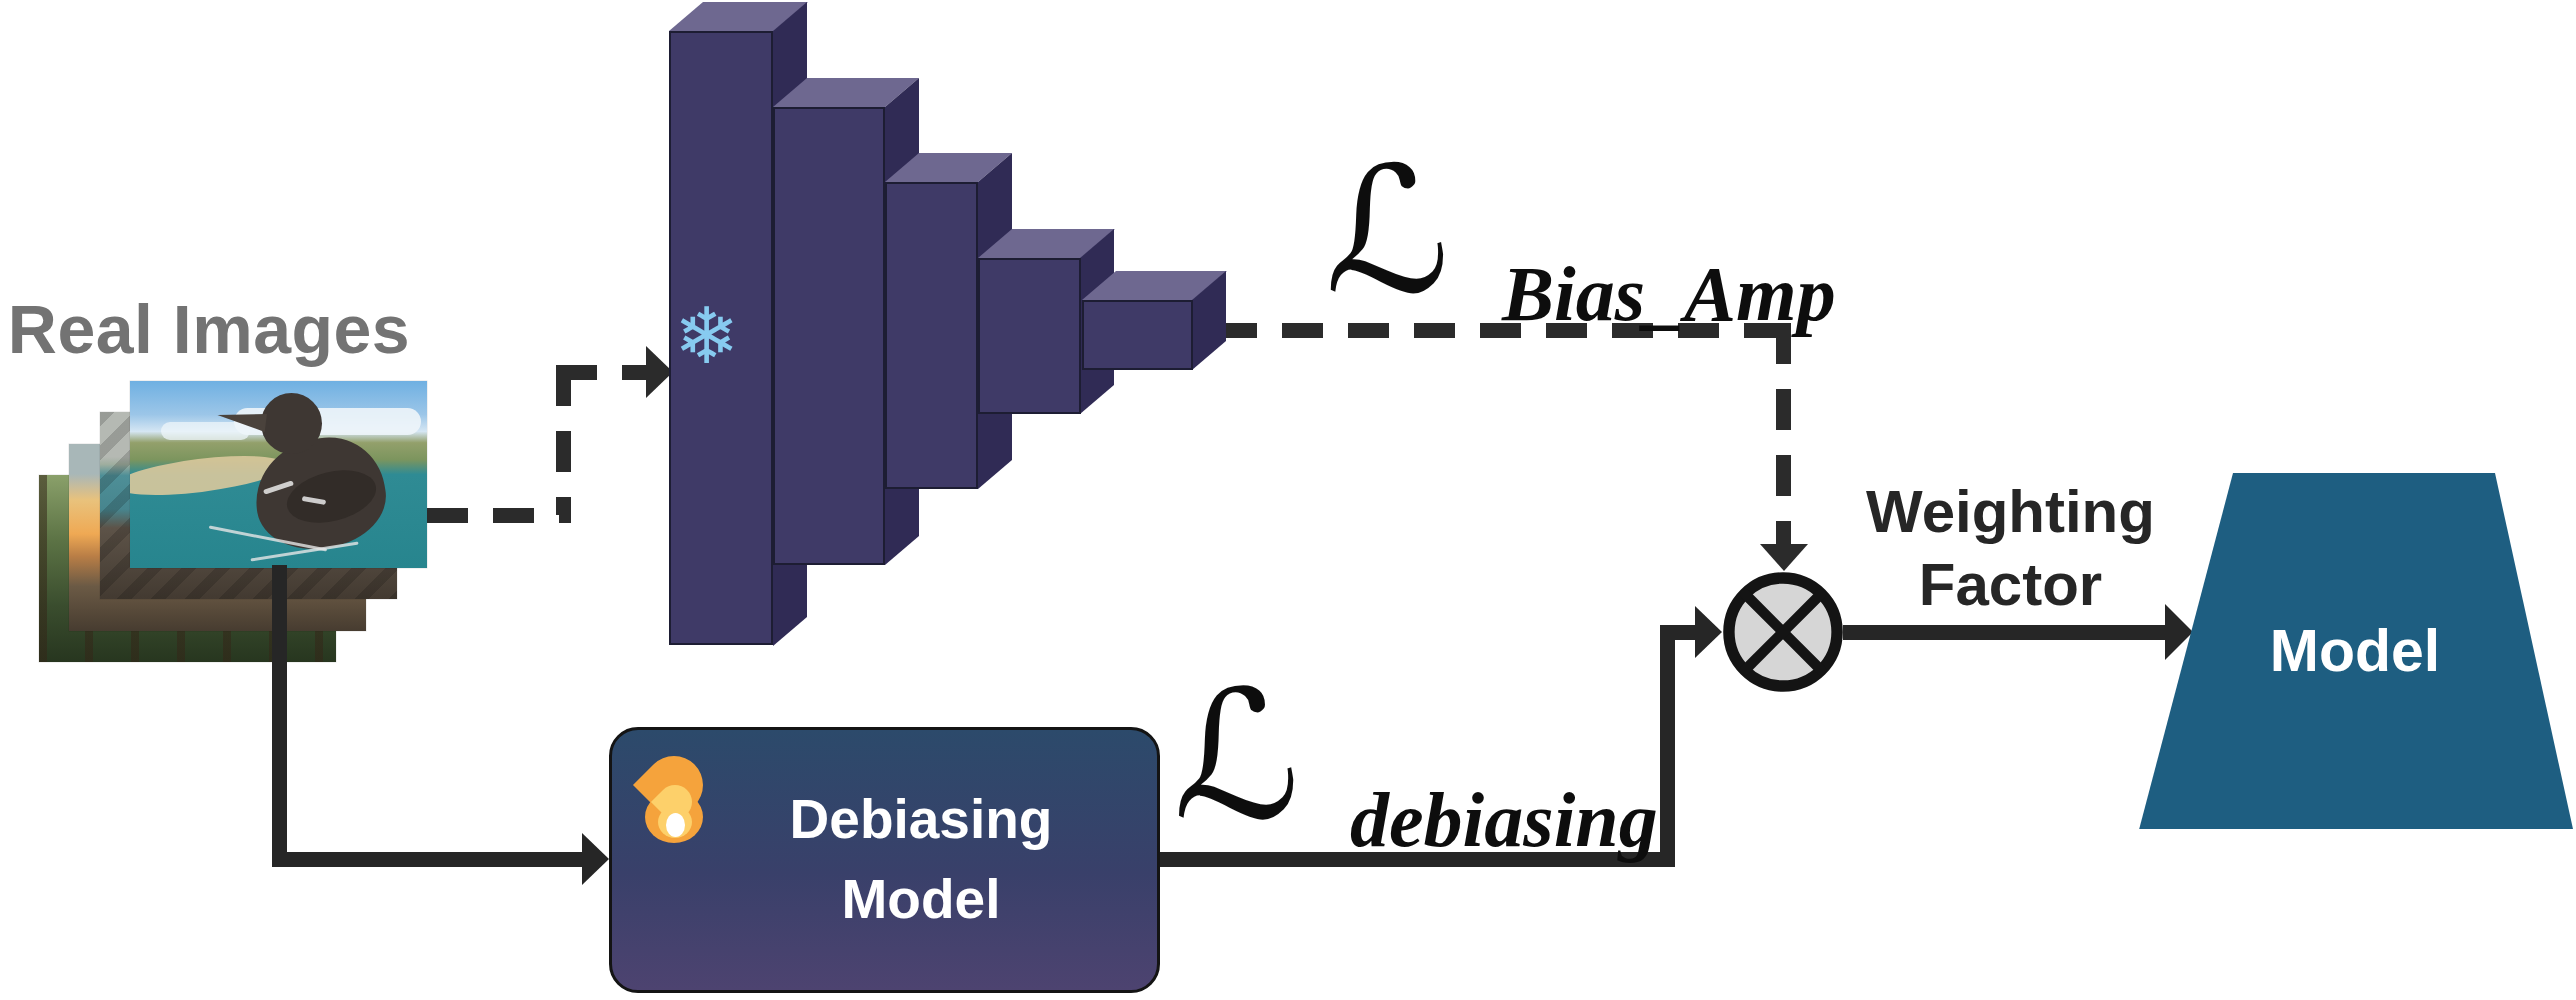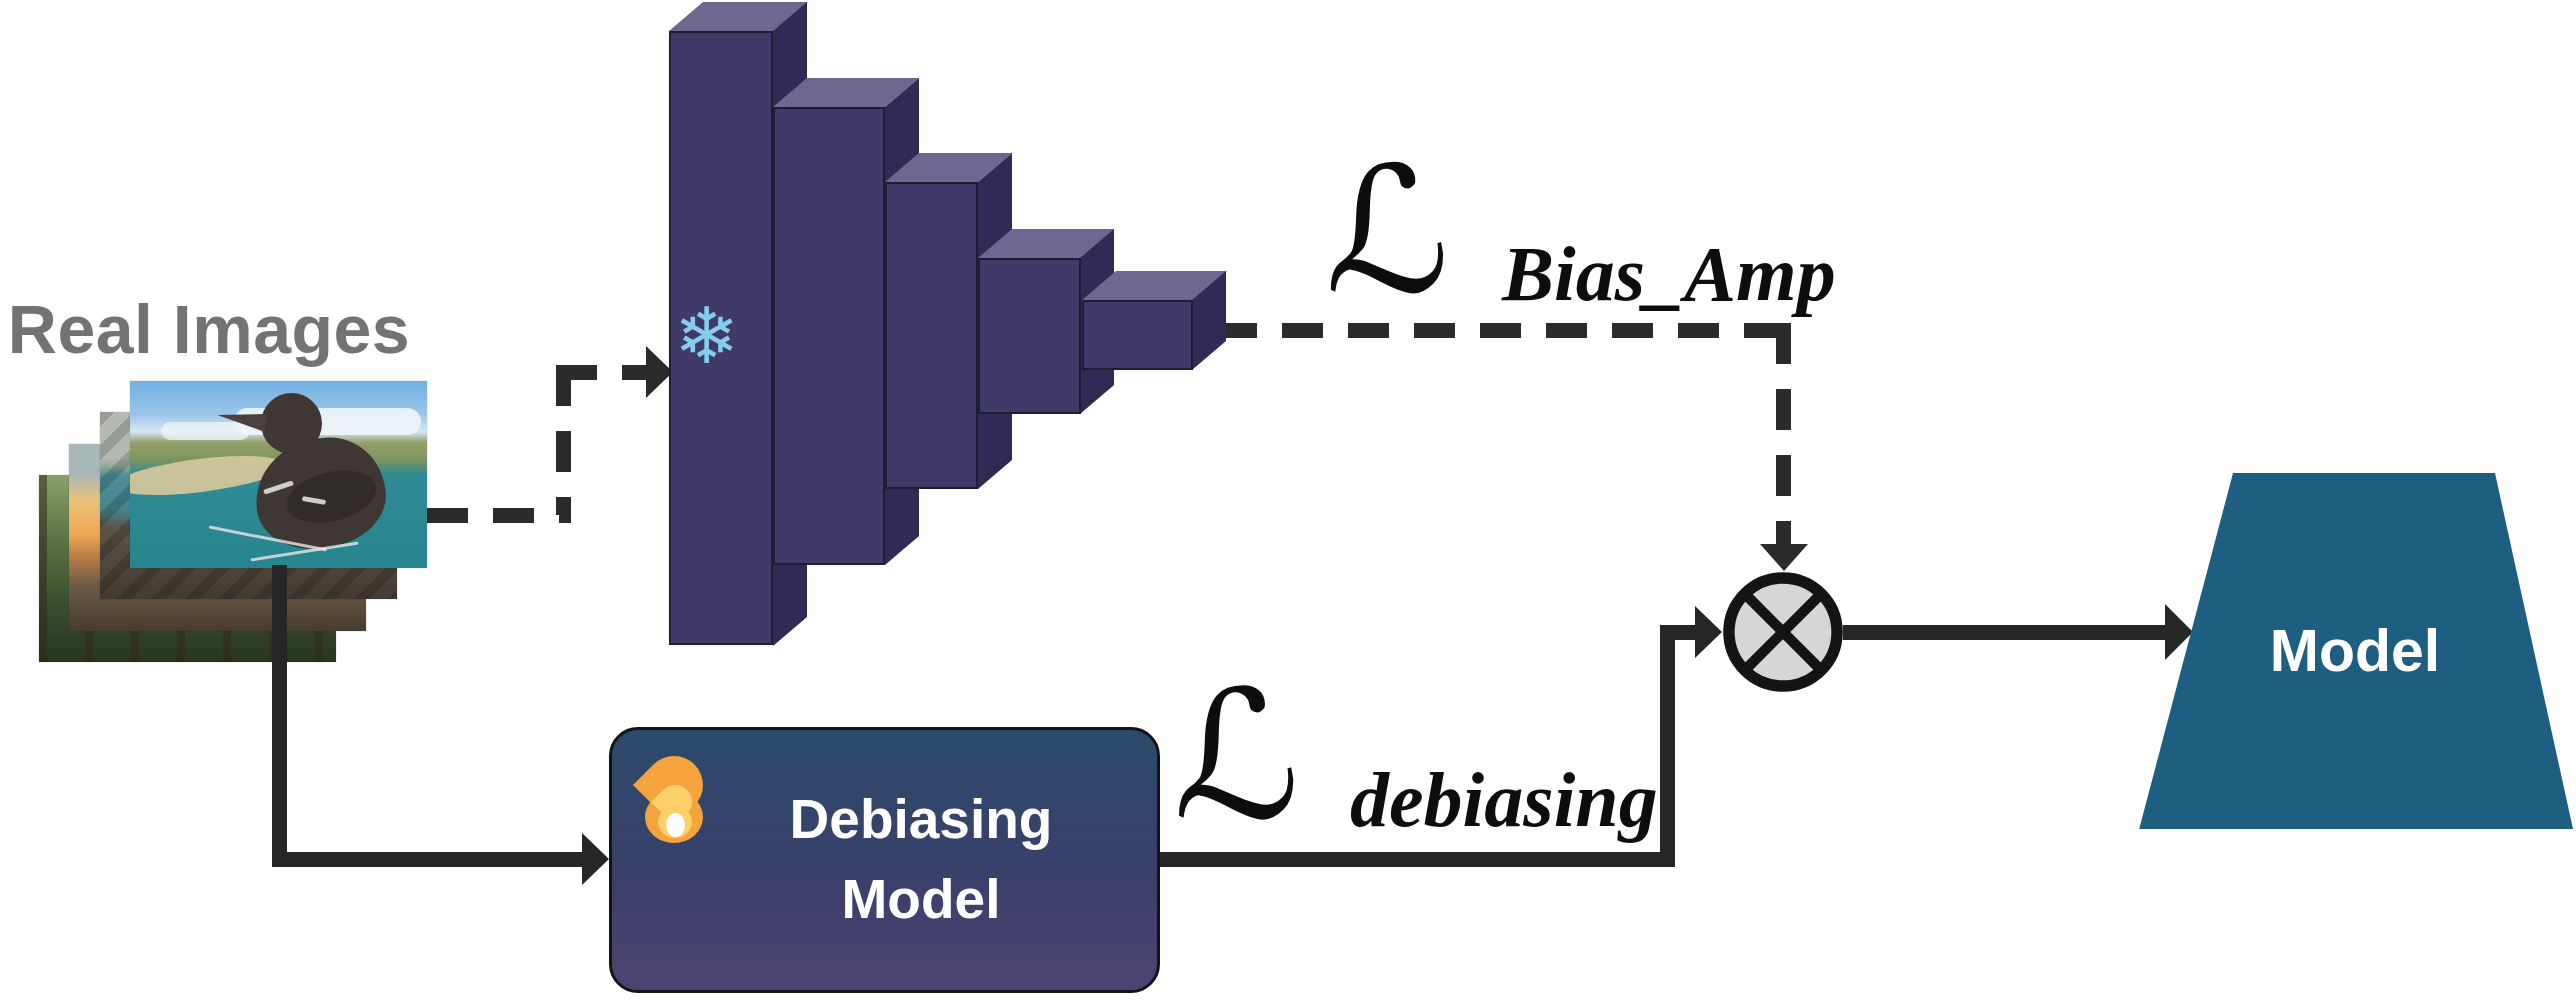--- a/index.html
+++ b/index.html
@@ -86,21 +86,21 @@
   .b5t{left:1082px;top:271px;width:145px;height:29px;}
   .b5s{left:1192px;top:271px;width:34px;height:99px;}
 
   .amp-label{left:674px;top:284px;width:526px;height:104px;display:flex;align-items:center;gap:20px;z-index:15;}
   .snowflake{font-size:78px;color:#87cbf0;line-height:1;font-family:"DejaVu Sans",sans-serif;}
   .amp-text{font-size:60px;font-weight:700;color:#ffffff;white-space:nowrap;}
 
   
   .loss{z-index:16;color:#0d0d0d;}
   .loss-symbol{font-family:"DejaVu Sans",sans-serif;line-height:.95;}
-  .loss-sub{font-family:"Liberation Serif","DejaVu Serif",serif;font-style:italic;font-weight:700;line-height:1;}
+  .loss-sub{font-family:"Liberation Serif","DejaVu Serif",serif;font-style:italic;font-weight:700;line-height:1;margin-top:20px;}
   .lba-sym{left:1325px;top:148px;font-size:174px;}
   .lba-sub{left:1502px;top:235px;font-size:78px;}
   .ldb-sym{left:1173px;top:672px;font-size:177px;}
   .ldb-sub{left:1350px;top:761px;font-size:78px;}
 
   
   .mult{left:1718px;top:567px;z-index:16;}
 
   
   .weighting{left:1828px;top:475px;width:365px;text-align:center;font-size:60px;font-weight:700;color:#262626;line-height:1.22;z-index:16;}
@@ -191,20 +191,24 @@
   <div class="abs line solid s2b"></div>
   <div class="abs line solid s2c"></div>
   <div class="abs ah ah-s2"></div>
 
   <svg class="abs mult" width="130" height="130" viewBox="0 0 250 250">
     <ellipse cx="125" cy="125" rx="104" ry="104" fill="#d6d6d6" stroke="#141414" stroke-width="22"></ellipse>
     <line x1="52" y1="52" x2="198" y2="198" stroke="#141414" stroke-width="20" stroke-linecap="round"></line>
     <line x1="198" y1="52" x2="52" y2="198" stroke="#141414" stroke-width="20" stroke-linecap="round"></line>
   </svg>
 
+  <div class="abs weighting">
+    <div>Weighting</div>
+    <div>Factor</div>
+  </div>
 
   <div class="abs line solid s3"></div>
   <div class="abs ah ah-s3"></div>
 
   <div class="abs debias-box">
     <div class="flame">
       <div class="flame-tip"></div>
       <div class="flame-base"></div>
       <div class="flame-tip2"></div>
       <div class="flame-base2"></div>

